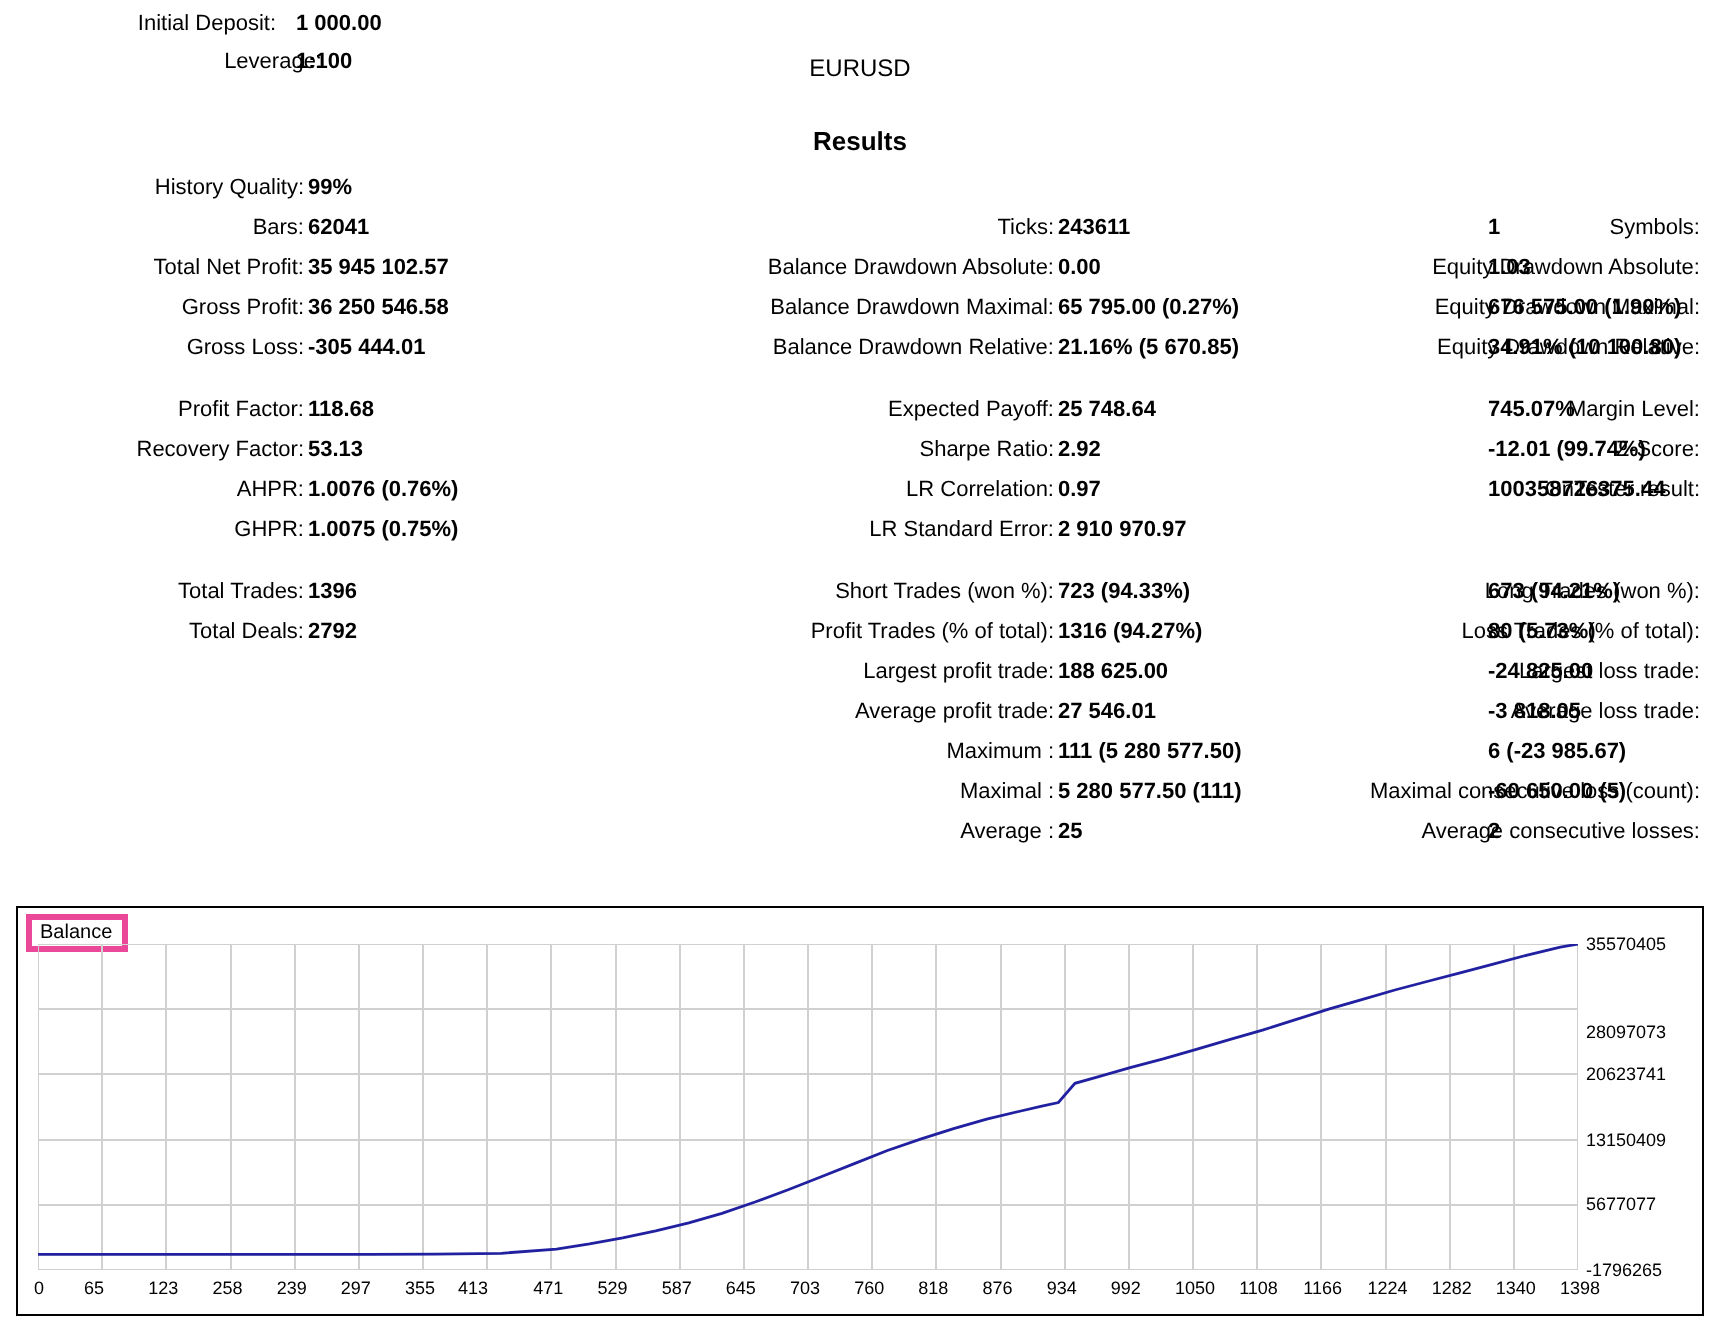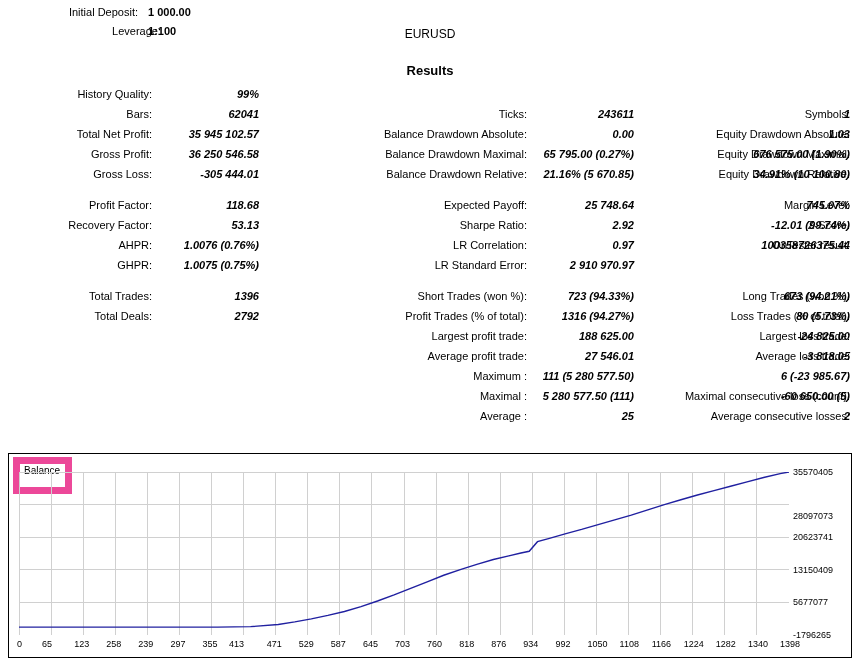--- a/index.html
+++ b/index.html
@@ -84,24 +84,22 @@
   .cell {
     position: absolute;
     height: 20px;
     line-height: 20px;
   }
   .lbl {
     text-align: right;
     white-space: nowrap;
   }
   .val {
-    text-align: right;
     font-weight: bold;
     white-space: nowrap;
-    font-style: italic;
   }
   
   .c1-lbl { left: 0px;   width: 152px; }
   .c1-val { left: 154px; width: 105px; }
   
   .c2-lbl { left: 262px; width: 265px; }
   .c2-val { left: 529px; width: 105px; }
   
   .c3-lbl { left: 575px; width: 275px; }
   .c3-val { left: 744px; width: 106px; }
@@ -114,24 +112,24 @@
     width: 844px;
     height: 205px;
     border: 1px solid #000000;
     background: #ffffff;
     box-sizing: border-box;
   }
   .chart-legend {
     position: absolute;
     left: 4px;
     top: 3px;
-    border: 7px solid #ec4899;
+    border: 3px solid #ec4899;
     background: #ffffff;
     font-size: 10px;
-    padding: 1px 5px 11px 4px;
+    padding: 1px 5px 1px 4px;
     line-height: 11px;
     color: #000;
   }
   .plot {
     position: absolute;
     left: 10px;
     top: 18px;
     width: 770px;
     height: 163px;
   }

